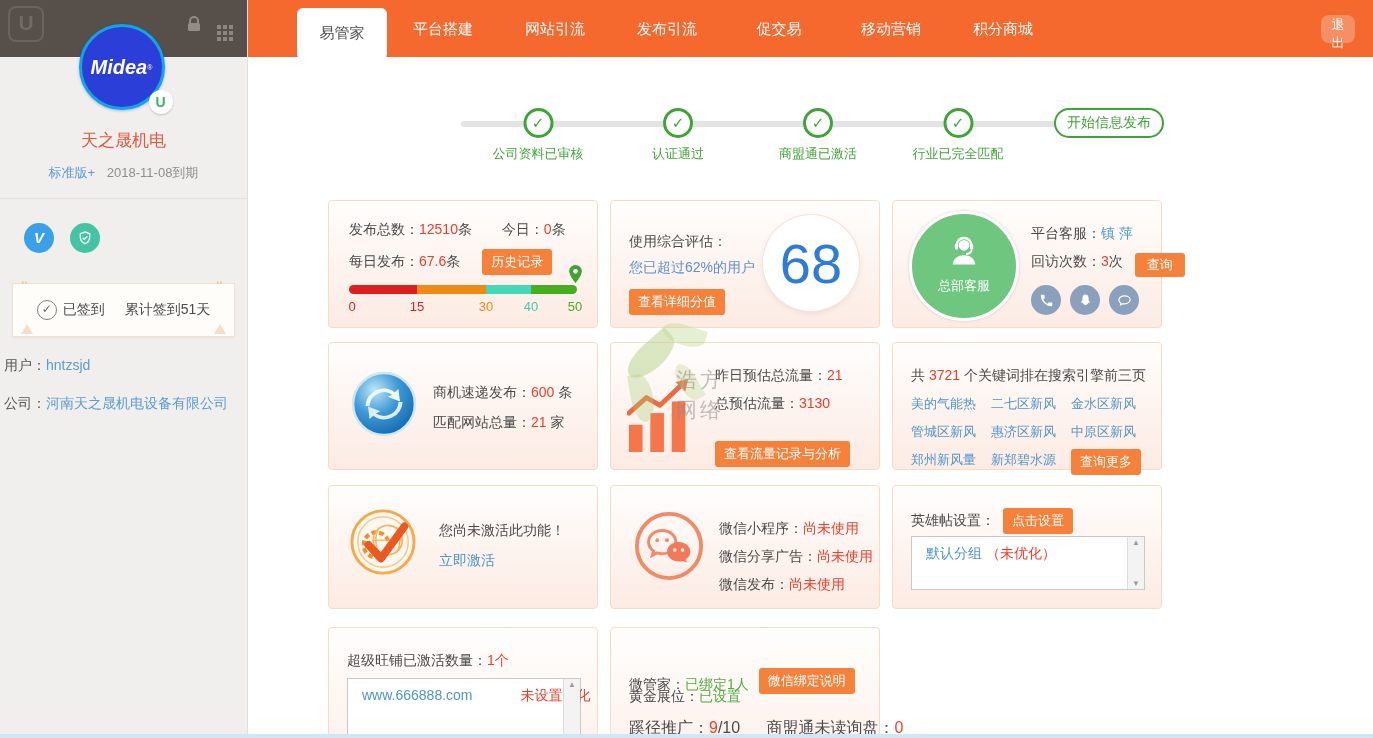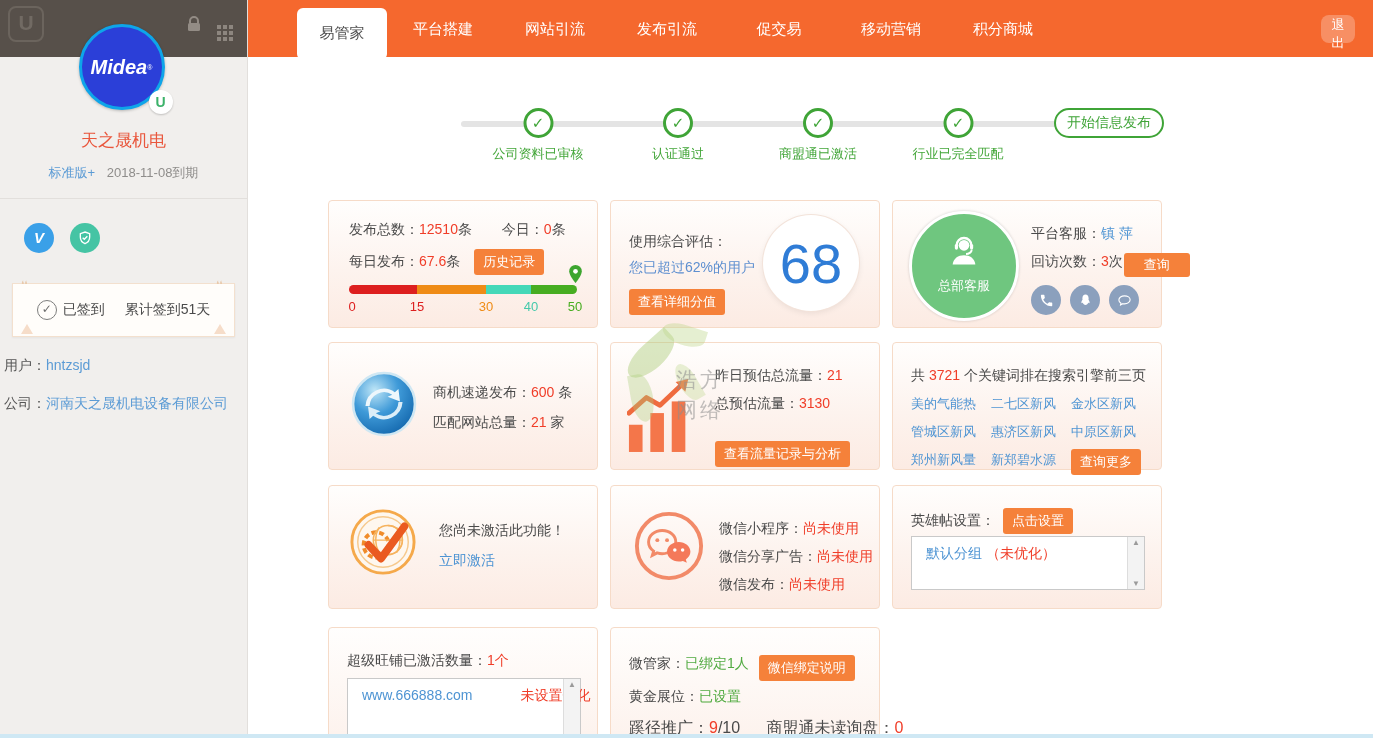--- a/index.html
+++ b/index.html
@@ -78,21 +78,21 @@
   .v-blue{color:#4e94d3}
   .sub-blue{color:#5e8fd0}
   .btn-orange{display:inline-block;background:#f5813a;color:#fff;border:none;border-radius:3px;
       padding:4px 9px;font-size:13px;font-family:inherit;cursor:pointer}
   .link{color:#4e94d3;text-decoration:none;cursor:pointer}
 
   
   .pub-row1{position:absolute;left:20px;top:20px;white-space:nowrap;font-size:14px}
   .pub-today{margin-left:26px}
   .pub-row2{position:absolute;left:20px;top:48px;white-space:nowrap;font-size:14px;display:flex;align-items:center}
-  .pub-row2 .btn-orange{margin-left:14px}
+  .pub-row2 .btn-orange{margin-left:22px}
   .meter{position:absolute;left:20px;top:84px;width:228px;height:9px;border-radius:5px;display:flex;overflow:hidden}
   .meter .m1{width:30%;background:#dd1f1f}.meter .m2{width:30%;background:#ef8b15}
   .meter .m3{width:20%;background:#45d8b8}.meter .m4{width:20%;background:#47ad21}
   .tick{position:absolute;top:98px;font-size:13px;transform:translateX(-50%)}
   .t0{left:23px;color:#dd1f1f}.t1{left:88px;color:#dd1f1f}.t2{left:157px;color:#ef8b15}
   .t3{left:202px;color:#45c9ab}.t4{left:246px;color:#47ad21}
   .meter-pin{position:absolute;left:240px;top:64px}
 
   
   .eval-title{position:absolute;left:18px;top:32px;font-size:14px}
@@ -102,21 +102,21 @@
       box-shadow:0 0 0 1px #f3e3da,0 2px 6px rgba(0,0,0,.08);display:flex;align-items:center;justify-content:center;
       color:#2f7cd6;font-size:56px}
 
   
   .svc-circle{position:absolute;left:16px;top:10px;width:104px;height:104px;border-radius:50%;background:#6fc67f;
       border:3px solid #fff;box-shadow:0 0 3px rgba(0,0,0,.18);text-align:center}
   .svc-circle svg{margin-top:18px}
   .svc-name{color:#fff;font-size:13px;margin-top:2px}
   .svc-row1{position:absolute;left:138px;top:24px;font-size:14px;white-space:nowrap}
   .svc-row2{position:absolute;left:138px;top:52px;font-size:14px;white-space:nowrap;display:flex;align-items:flex-start}
-  .svc-row2 .btn-orange{margin-left:1px;padding:3px 20px}
+  .svc-row2 .btn-orange{margin-left:12px;padding:3px 12px}
   .svc-icons{position:absolute;left:138px;top:84px;display:flex;gap:9px}
   .round-ic{width:30px;height:30px;border-radius:50%;background:#8ba0bd;display:flex;align-items:center;justify-content:center;cursor:pointer}
 
   
   .biz-icon{position:absolute;left:22px;top:28px}
   .biz-rows{position:absolute;left:104px;top:34px;font-size:14px;line-height:30px;white-space:nowrap}
 
   
   .tr-row1{position:absolute;left:104px;top:24px;font-size:14px;white-space:nowrap}
   .tr-row2{position:absolute;left:104px;top:52px;font-size:14px;white-space:nowrap}
@@ -157,21 +157,21 @@
   .lb-row{padding:8px 0 0 14px;white-space:nowrap}
   .sbar{position:absolute;right:0;top:0;bottom:0;width:16px;background:#f3f3f3;border-left:1px solid #ddd}
   .sbar .up{position:absolute;top:1px;left:0;right:0;text-align:center;font-size:8px;color:#9a9a9a;cursor:pointer}
   .sbar .dn{position:absolute;bottom:1px;left:0;right:0;text-align:center;font-size:8px;color:#9a9a9a;cursor:pointer}
 
   
   .shop-title{position:absolute;left:18px;top:24px;font-size:14px;white-space:nowrap}
   .shop-status{margin-left:44px}
 
   
-  .mgr-row1{position:absolute;left:18px;top:27px;font-size:14px;display:flex;align-items:flex-start;white-space:nowrap}
+  .mgr-row1{position:absolute;left:18px;top:40px;font-size:14px;display:flex;align-items:flex-end;white-space:nowrap}
   .mgr-row1 .btn-orange{margin-left:10px}
   .mgr-row2{position:absolute;left:18px;top:60px;font-size:14px;white-space:nowrap}
   .mgr-row3{position:absolute;left:18px;top:90px;font-size:16px;white-space:nowrap}
   .mgr-inq{margin-left:22px}
 
   .bottom-strip{position:absolute;left:0;bottom:0;width:100%;height:4px;background:#cfe8f4;z-index:9}
 </style>
 </head>
 <body>
 

